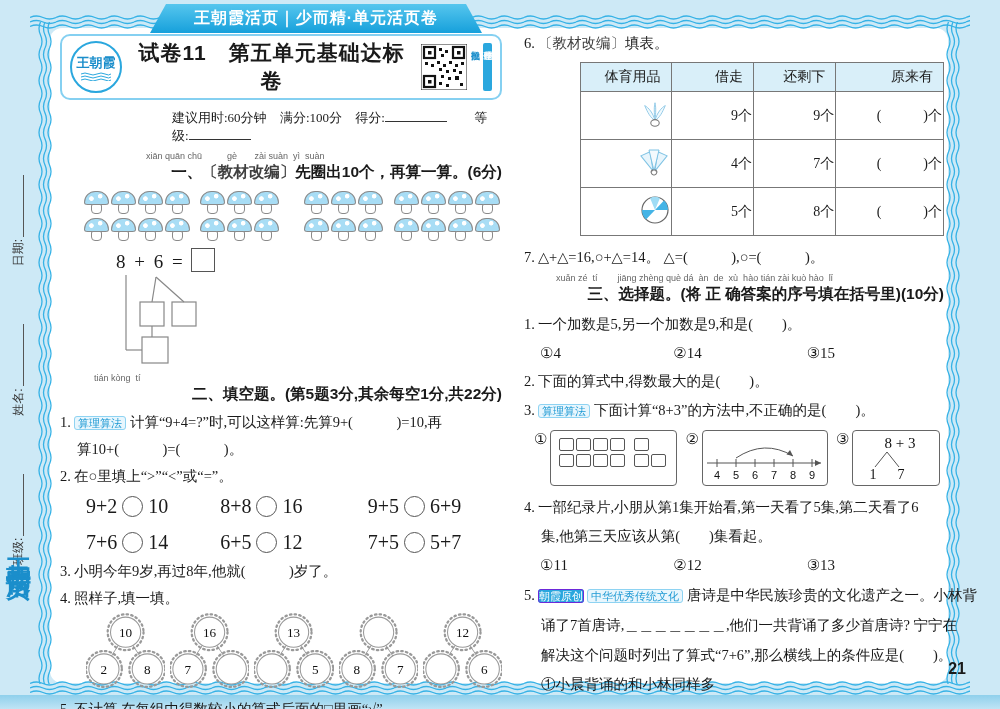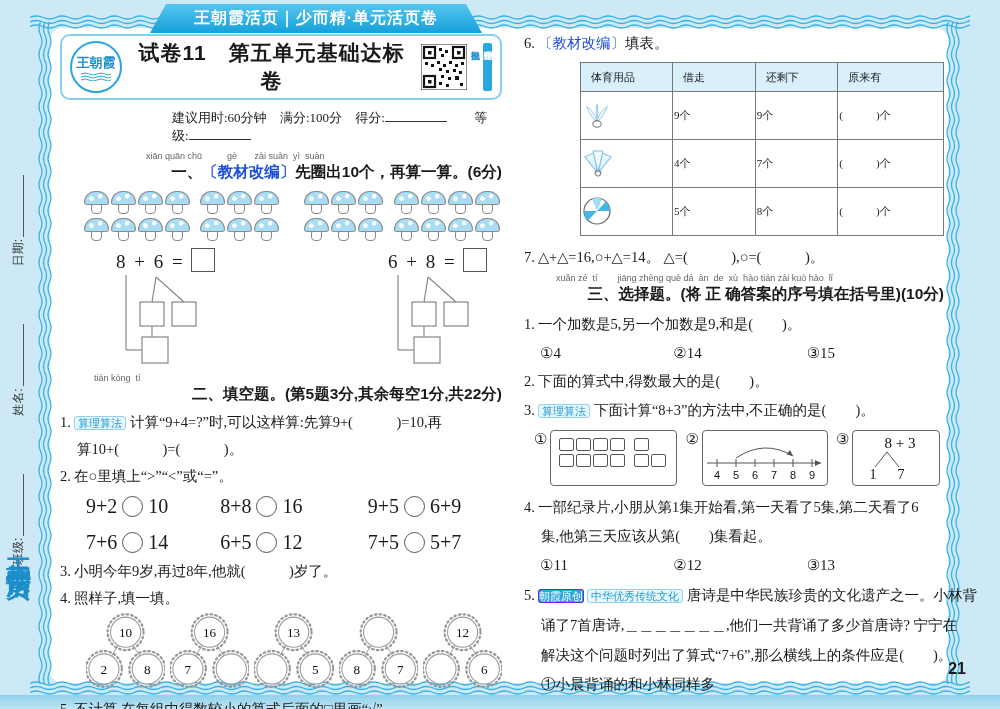--- a/index.html
+++ b/index.html
@@ -35,21 +35,21 @@
   .hqr{display:flex;gap:3px;align-items:center;flex:0 0 auto;}
   .qrlab{writing-mode:vertical-rl;text-orientation:upright;font-size:9px;line-height:1.05;height:46px;}
   .qrlab1{color:#1b8ecb;}
   .qrlab2{background:#2aa7de;color:#fff;border-radius:2px;padding:1px 0;}
   .meta{margin:9px 0 0 112px;font-size:13px;}
   .meta .blank{display:inline-block;width:62px;border-bottom:1px solid #333;height:12px;}
   .meta span{margin-right:10px;}
   
   .py{font-size:9px;color:#666;white-space:pre;line-height:1;margin-top:7px;font-family:"Liberation Sans",sans-serif;}
   .shead{font-weight:bold;font-size:15.5px;font-family:"Liberation Sans",sans-serif;margin-top:1px;text-align:right;}
-  .tag{color:#1d4ed8;}
+  .tag{color:#404040;}
   .qtext{font-size:14.5px;white-space:nowrap;margin-top:8px;}
   .qnum{margin-right:3px;}
   .ind{padding-left:17px;}
   .chip{background:#e8f6fd;border:1px solid #8ed3f2;color:#1f9ad4;font-size:11px;padding:0 3px;border-radius:3px;
         font-family:"Liberation Sans",sans-serif;margin-right:4px;}
   .chipsolid{background:#2aa7de;border:1px solid #6d28d9;color:#fff;font-size:11px;padding:0 0;border-radius:3px;
         font-family:"Liberation Sans",sans-serif;margin-right:3px;}
   
   .mrow{display:flex;margin:8px 0 0 24px;}
   .mg{display:grid;grid-auto-rows:24px;row-gap:3px;}
@@ -69,21 +69,21 @@
   .bond line{stroke:#888;stroke-width:1.2;}
   .bond rect{fill:none;stroke:#888;stroke-width:1.2;}
   
   .cmp{display:grid;grid-template-columns:1fr 1.1fr 1fr;row-gap:13px;margin:9px 0 0 26px;font-size:20px;}
   .circ{display:inline-block;width:19px;height:19px;border:1.2px solid #555;border-radius:50%;vertical-align:-4px;margin:0 5px;}
   
   .gearrow{display:flex;gap:5px;margin:4px 0 0 26px;}
   .gear text{font-size:14px;fill:#111;}
   
   .tbl{border-collapse:collapse;margin:9px 0 0 56px;}
-  .tbl th,.tbl td{border:1px solid #777;text-align:left;font-size:11px;font-weight:normal;}
+  .tbl th,.tbl td{border:1px solid #777;text-align:right;font-size:14px;font-weight:normal;}
   .tbl th{background:#d9eff9;height:28px;padding:0 10px;}
   .tbl td{height:45px;}
   .c1{width:96px;} .c2{width:84px;} .c3{width:84px;} .c4{width:112px;}
   
   .optrow{display:flex;margin:10px 0 0 16px;font-size:15px;}
   .optrow span{flex:0 0 33%;}
   .optline{font-size:14.5px;margin-top:10px;padding-left:17px;}
   
   .diag{display:flex;gap:8px;margin:10px 0 0 10px;align-items:flex-start;}
   .dwrap{display:flex;gap:3px;align-items:flex-start;font-size:15px;}
@@ -242,33 +242,20 @@
         <i class="m"></i>
           <i class="m"></i>
           <i class="m"></i>
           <i class="m"></i>
       </div>
     </div>
 
     <div class="eqrow">
       <div class="eq">
         <div class="etext"><span>8 + 6 =</span><span class="abox"></span></div>
-        <svg class="bond" width="150" height="92">
-          <line x1="10" y1="0" x2="10" y2="75"></line>
-            <line x1="10" y1="75" x2="26" y2="75"></line>
-          <line x1="40" y1="2" x2="36" y2="27"></line>
-            <line x1="40" y1="2" x2="68" y2="27"></line>
-          <rect x="24" y="27" width="24" height="24"></rect>
-            <rect x="56" y="27" width="24" height="24"></rect>
-          <line x1="36" y1="51" x2="36" y2="62"></line>
-          <rect x="26" y="62" width="26" height="26"></rect>
-        </svg>
-      </div>
-      <div class="eq">
-        <div class="etext"><span>6 + 8 =</span><span class="abox"></span></div>
         <svg class="bond" width="150" height="92">
           <line x1="10" y1="0" x2="10" y2="75"></line>
             <line x1="10" y1="75" x2="26" y2="75"></line>
           <line x1="40" y1="2" x2="36" y2="27"></line>
             <line x1="40" y1="2" x2="68" y2="27"></line>
           <rect x="24" y="27" width="24" height="24"></rect>
             <rect x="56" y="27" width="24" height="24"></rect>
           <line x1="36" y1="51" x2="36" y2="62"></line>
           <rect x="26" y="62" width="26" height="26"></rect>
         </svg>

